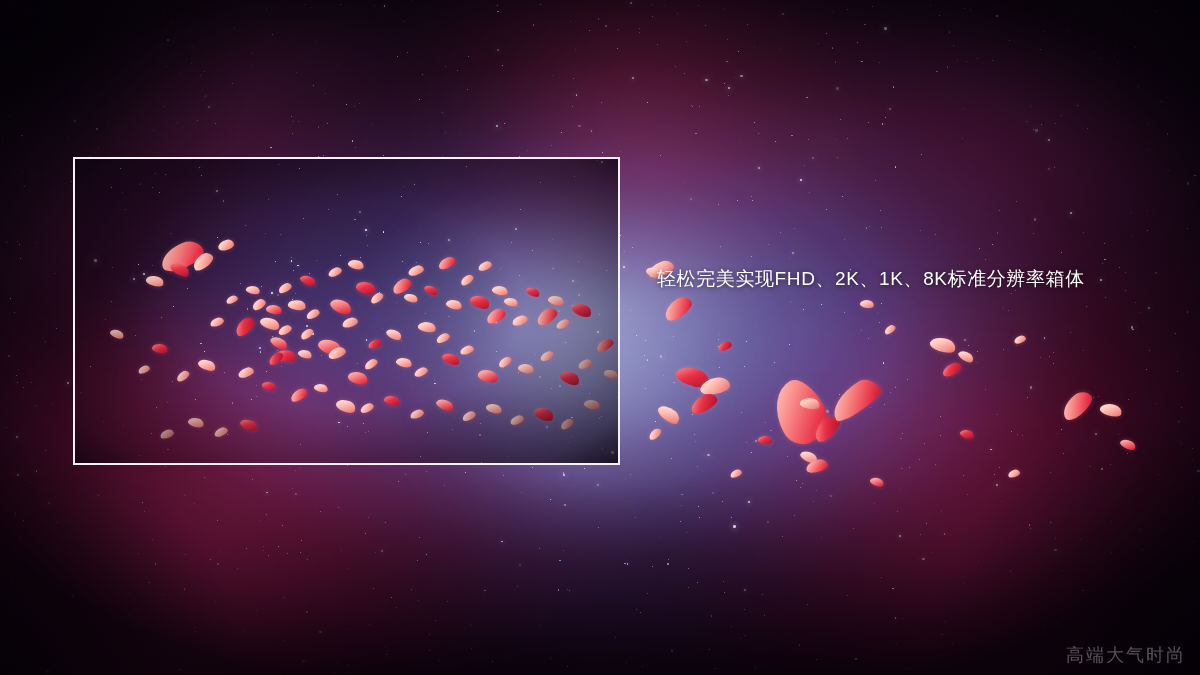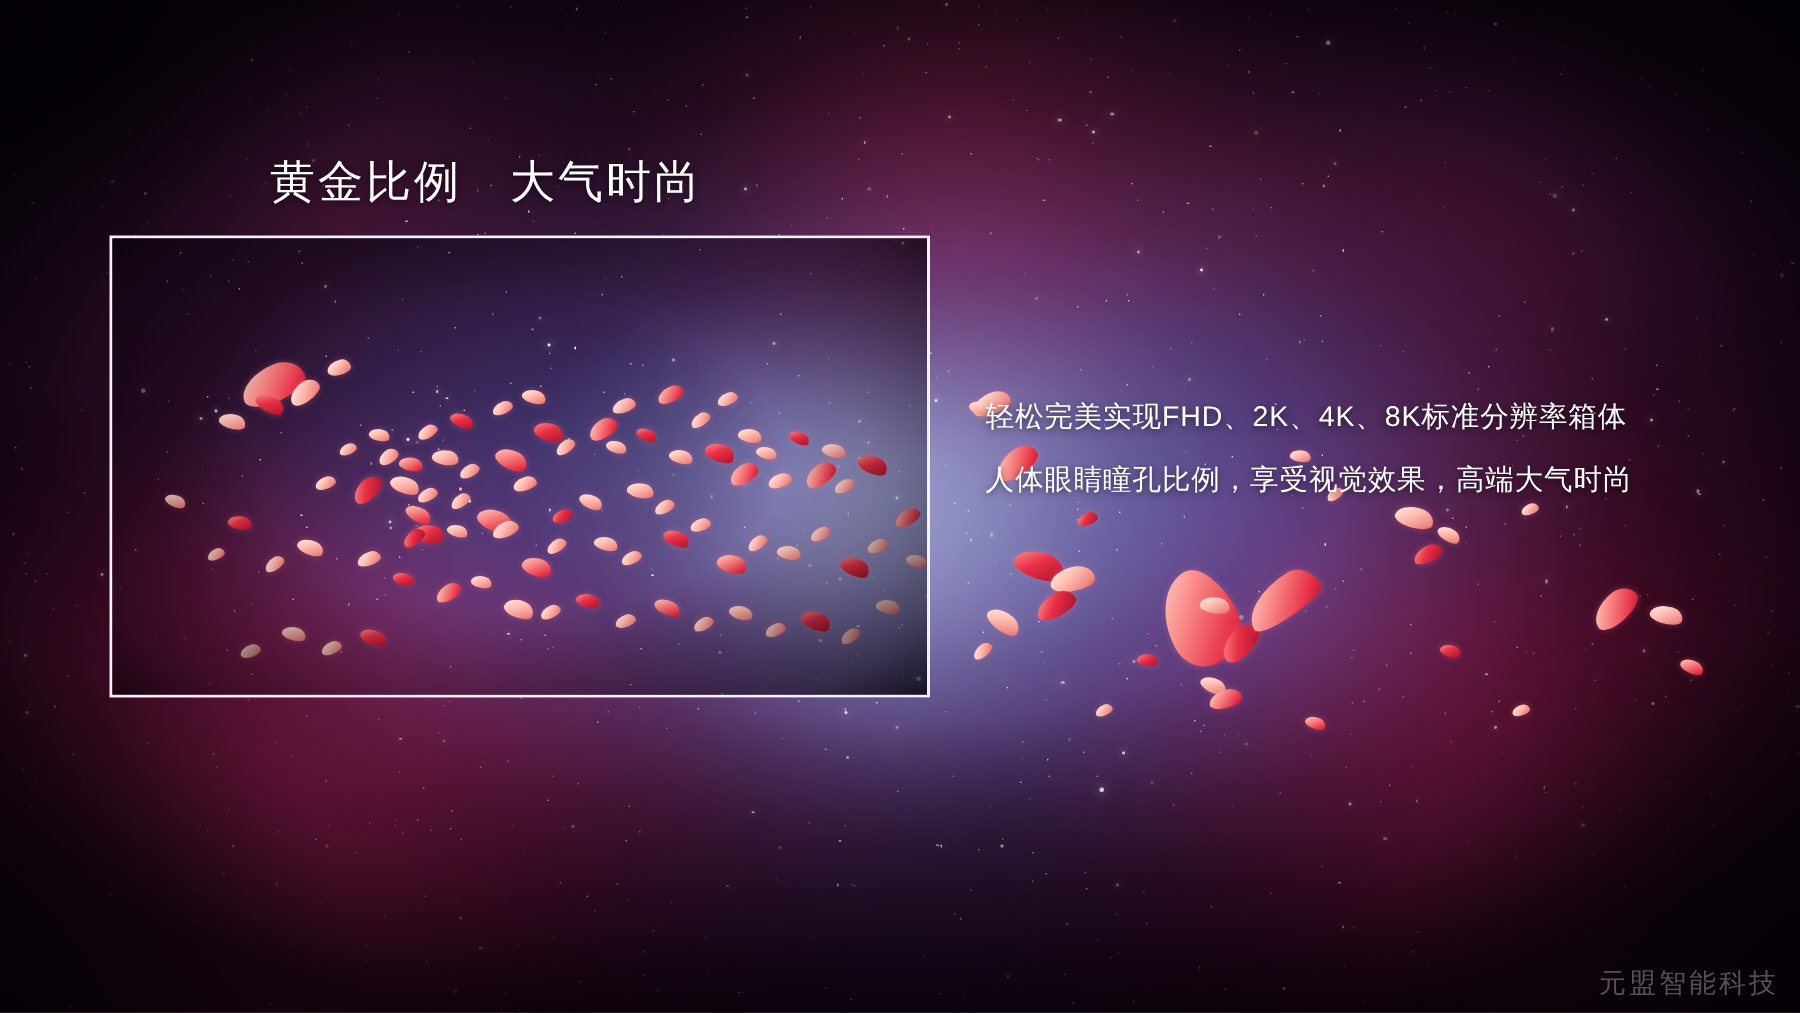--- a/index.html
+++ b/index.html
@@ -1368,21 +1368,19 @@
           <div class="petal pale" style="left:604px;top:370px;width:14px;height:8px;transform:rotate(22deg);"></div>
           <div class="petal pale" style="left:188px;top:418px;width:16px;height:9px;transform:rotate(18deg);"></div>
           <div class="petal pale" style="left:214px;top:428px;width:14px;height:8px;transform:rotate(-20deg);"></div>
           <div class="petal deep" style="left:240px;top:420px;width:18px;height:10px;transform:rotate(26deg);"></div>
           <div class="petal pale" style="left:160px;top:430px;width:14px;height:8px;transform:rotate(-16deg);"></div>
         </div>
     </div>
     <div class="innerdark"></div>
   </div>
 
-  <div class="slide-title">黄金比例　大气时尚</div>
 
   <div class="body-copy">
-    <div class="body-line">轻松完美实现FHD、2K、4K、8K标准分辨率箱体</div>
-    <div class="body-line">人体眼睛瞳孔比例，享受视觉效果，高端大气时尚</div>
+    <div class="body-line">轻松完美实现FHD、2K、1K、8K标准分辨率箱体</div>
   </div>
 
-  <div class="watermark">元盟智能科技</div>
+  <div class="watermark">高端大气时尚</div>
 </div>
 
 </body></html>

